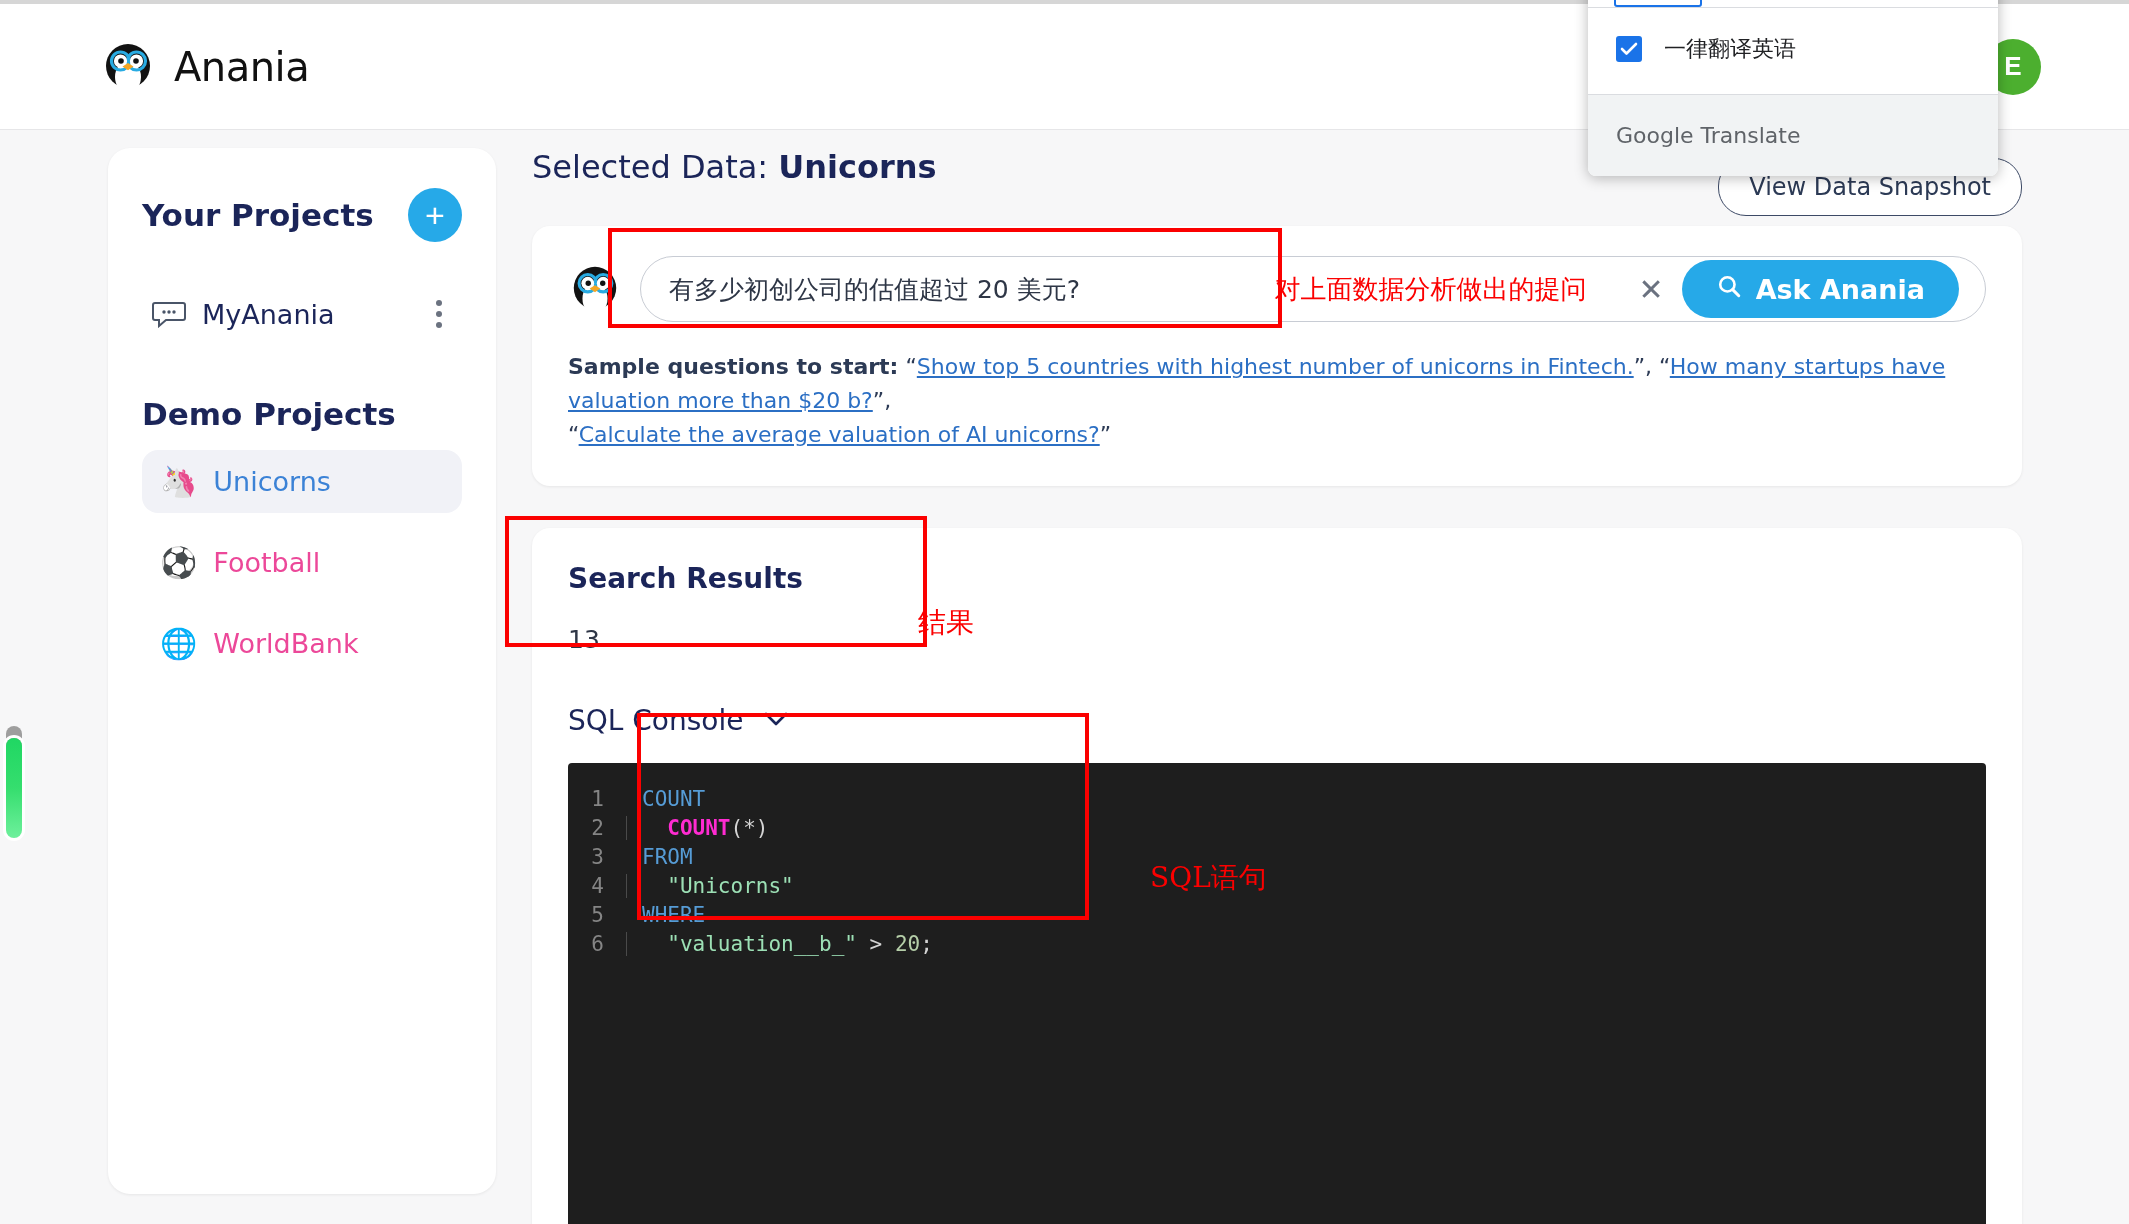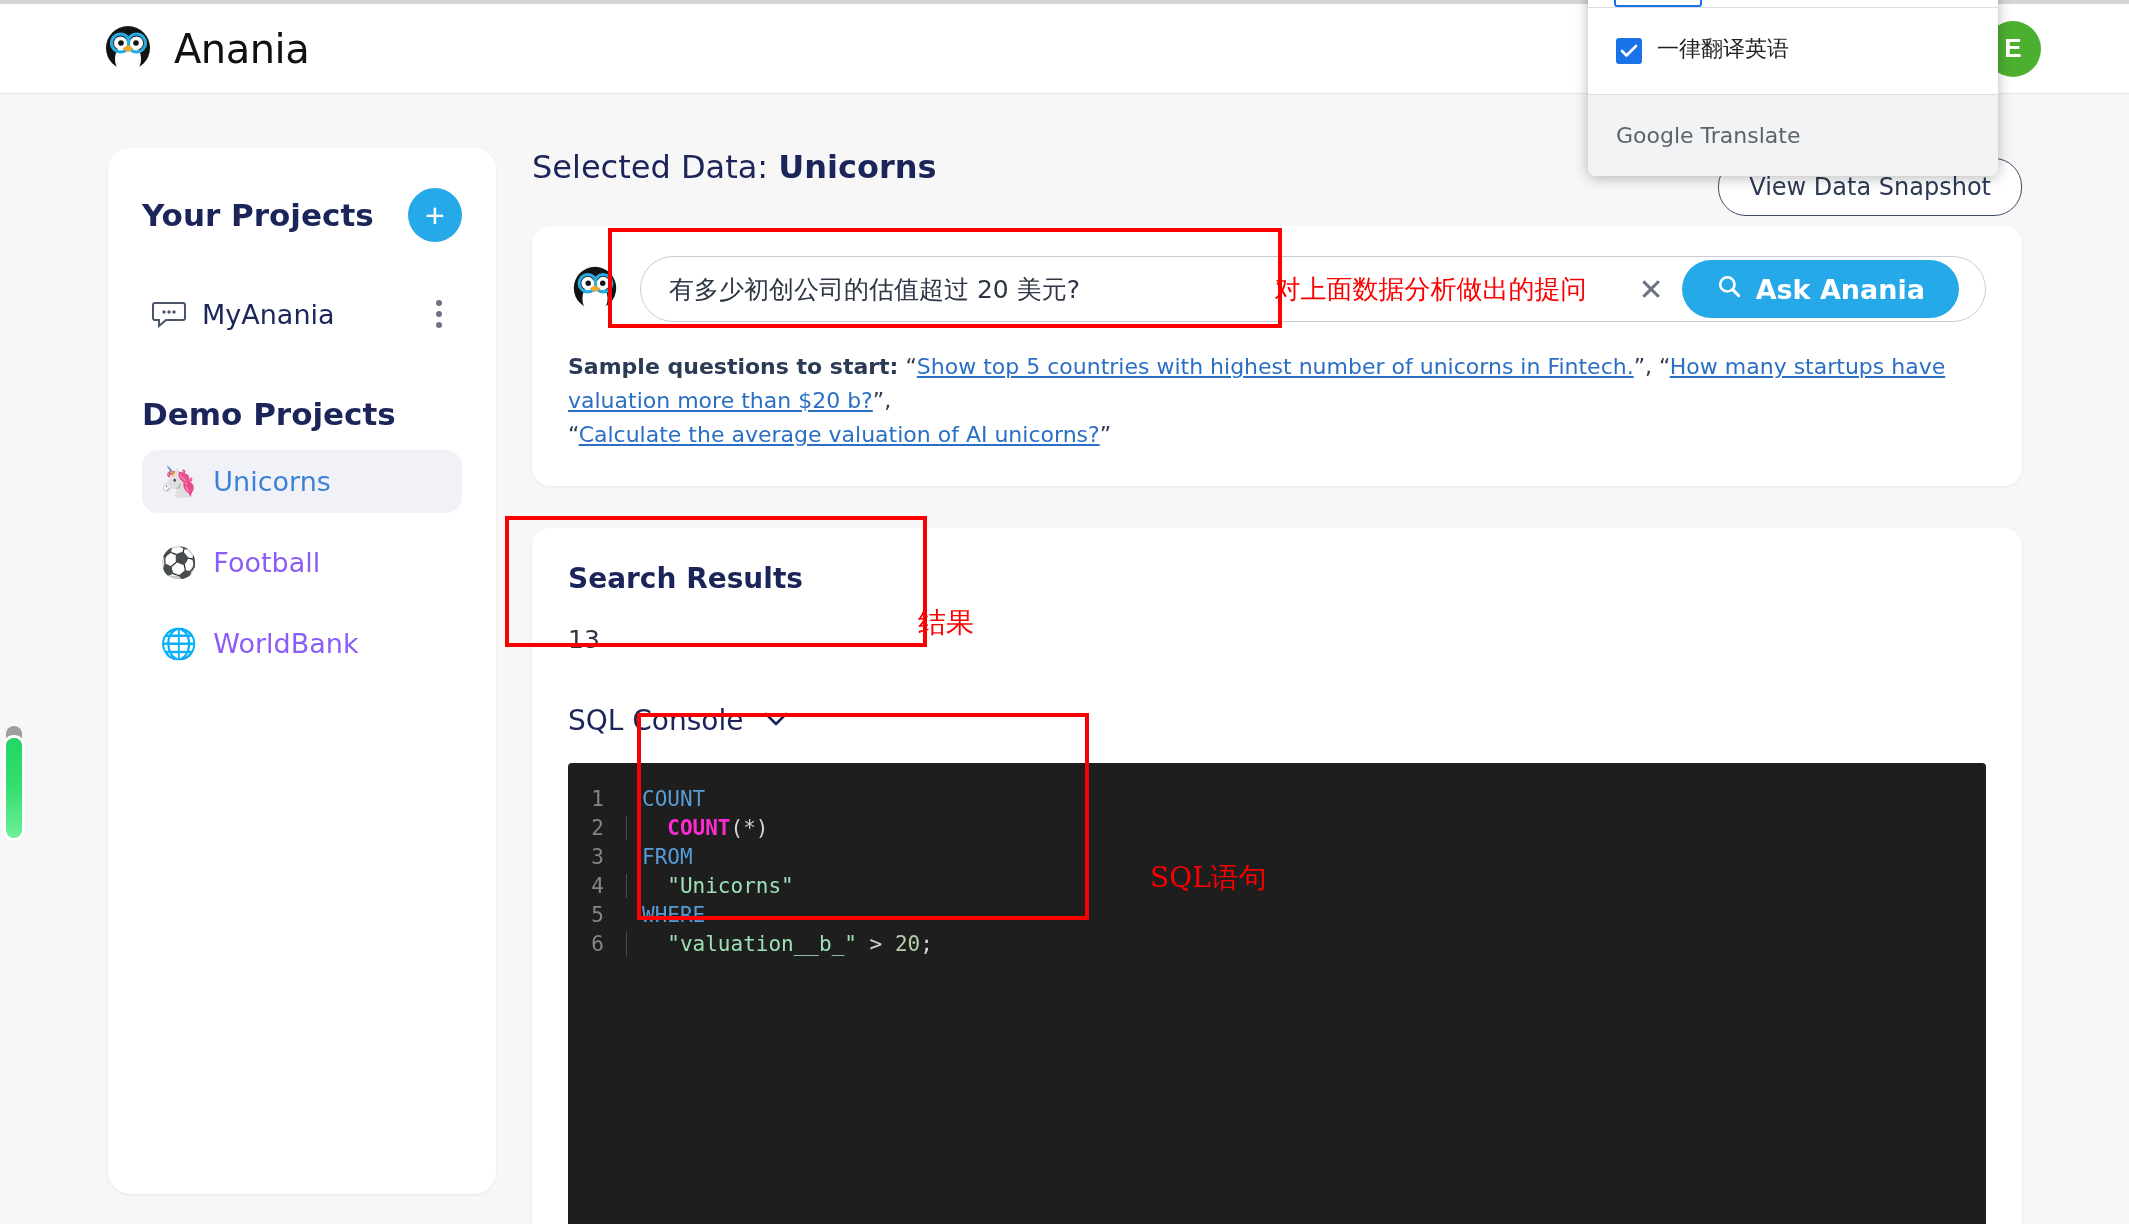--- a/index.html
+++ b/index.html
@@ -12,21 +12,21 @@
   #root { position: relative; width: 2129px; height: 1224px; background: #f7f7f8; }
 
   
   .browser-edge {
     position: absolute; top: 0; left: 0; width: 2129px; height: 4px;
     background: #d6d6d6;
   }
 
   
   .header {
-    position: absolute; top: 4px; left: 0; width: 2129px; height: 90px;
+    position: absolute; top: 4px; left: 0; width: 2129px; height: 126px;
     background: #ffffff;
     border-bottom: 1px solid #e6e6e8;
     display: flex; align-items: center;
   }
   .brand { display: flex; align-items: center; gap: 18px; margin-left: 100px; }
   .brand-logo { width: 56px; height: 56px; position: relative; flex: none; }
   .brand-name {
     font-size: 40px; color: #111; letter-spacing: -0.5px;
     font-family: "DejaVu Sans", sans-serif; font-weight: 400;
   }
@@ -88,21 +88,21 @@
     font-size: 31px; font-weight: 700; color: #1b2559; margin-top: 54px;
     font-family: "DejaVu Sans", sans-serif;
   }
   .demo-item {
     display: flex; align-items: center; gap: 16px;
     padding: 16px 18px; margin-top: 18px; border-radius: 16px; cursor: pointer;
   }
   .demo-item.active { background: #f1f2f7; }
   .demo-emoji { font-size: 30px; line-height: 1; flex: none;
     font-family: "DejaVu Sans", sans-serif; }
-  .demo-label { font-size: 27px; color: #8b5cf6;
+  .demo-label { font-size: 27px; color: #ec4899;
     font-family: "DejaVu Sans", sans-serif; }
   .demo-item.active .demo-label { color: #3b82d6; }
 
   
   .main { position: absolute; left: 532px; top: 148px; width: 1490px; }
 
   .selected-data-row { display: flex; align-items: flex-start; }
   .selected-data {
     font-size: 32px; color: #1b2559;
     font-family: "DejaVu Sans", sans-serif;
@@ -235,21 +235,21 @@
   .gt-tabs {
     display: flex; border-bottom: 1px solid #dadce0; padding: 0 26px;
     height: 66px; align-items: flex-end; gap: 8px;
   }
   .gt-tab {
     padding: 10px 22px; font-size: 20px; color: #5f6368; cursor: pointer;
     border: 2px solid transparent; border-radius: 3px;
     font-family: "DejaVu Sans", sans-serif;
   }
   .gt-tab.active { color: #1a73e8; border-color: #1a73e8; background: #fff; font-weight: 700; }
-  .gt-body { padding: 26px 28px 30px 28px; display: flex; align-items: flex-end; gap: 15px; }
+  .gt-body { padding: 26px 28px 30px 28px; display: flex; align-items: center; gap: 22px; }
   .gt-check {
     width: 26px; height: 26px; border-radius: 3px; background: #1a73e8;
     display: flex; align-items: center; justify-content: center; flex: none;
     cursor: pointer;
   }
   .gt-check svg { display: block; }
   .gt-label { font-size: 22px; color: #202124;
     font-family: "DejaVu Sans", sans-serif; }
   .gt-footer {
     background: #f1f3f4; border-top: 1px solid #dadce0;

